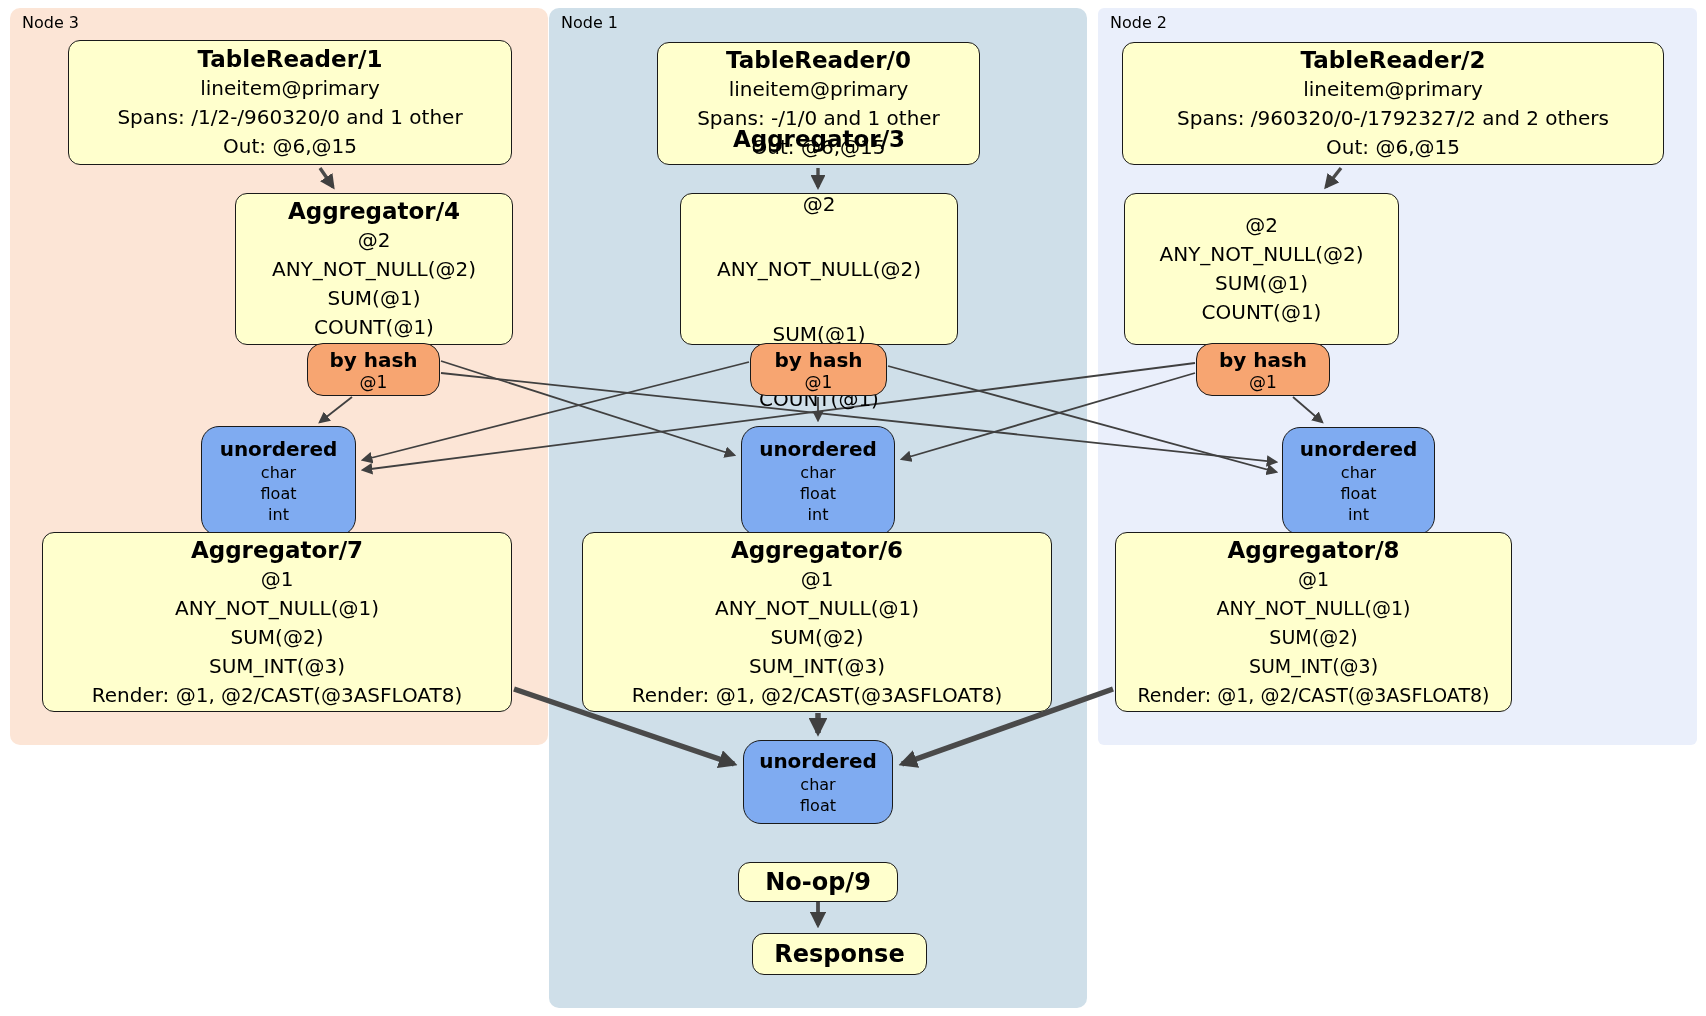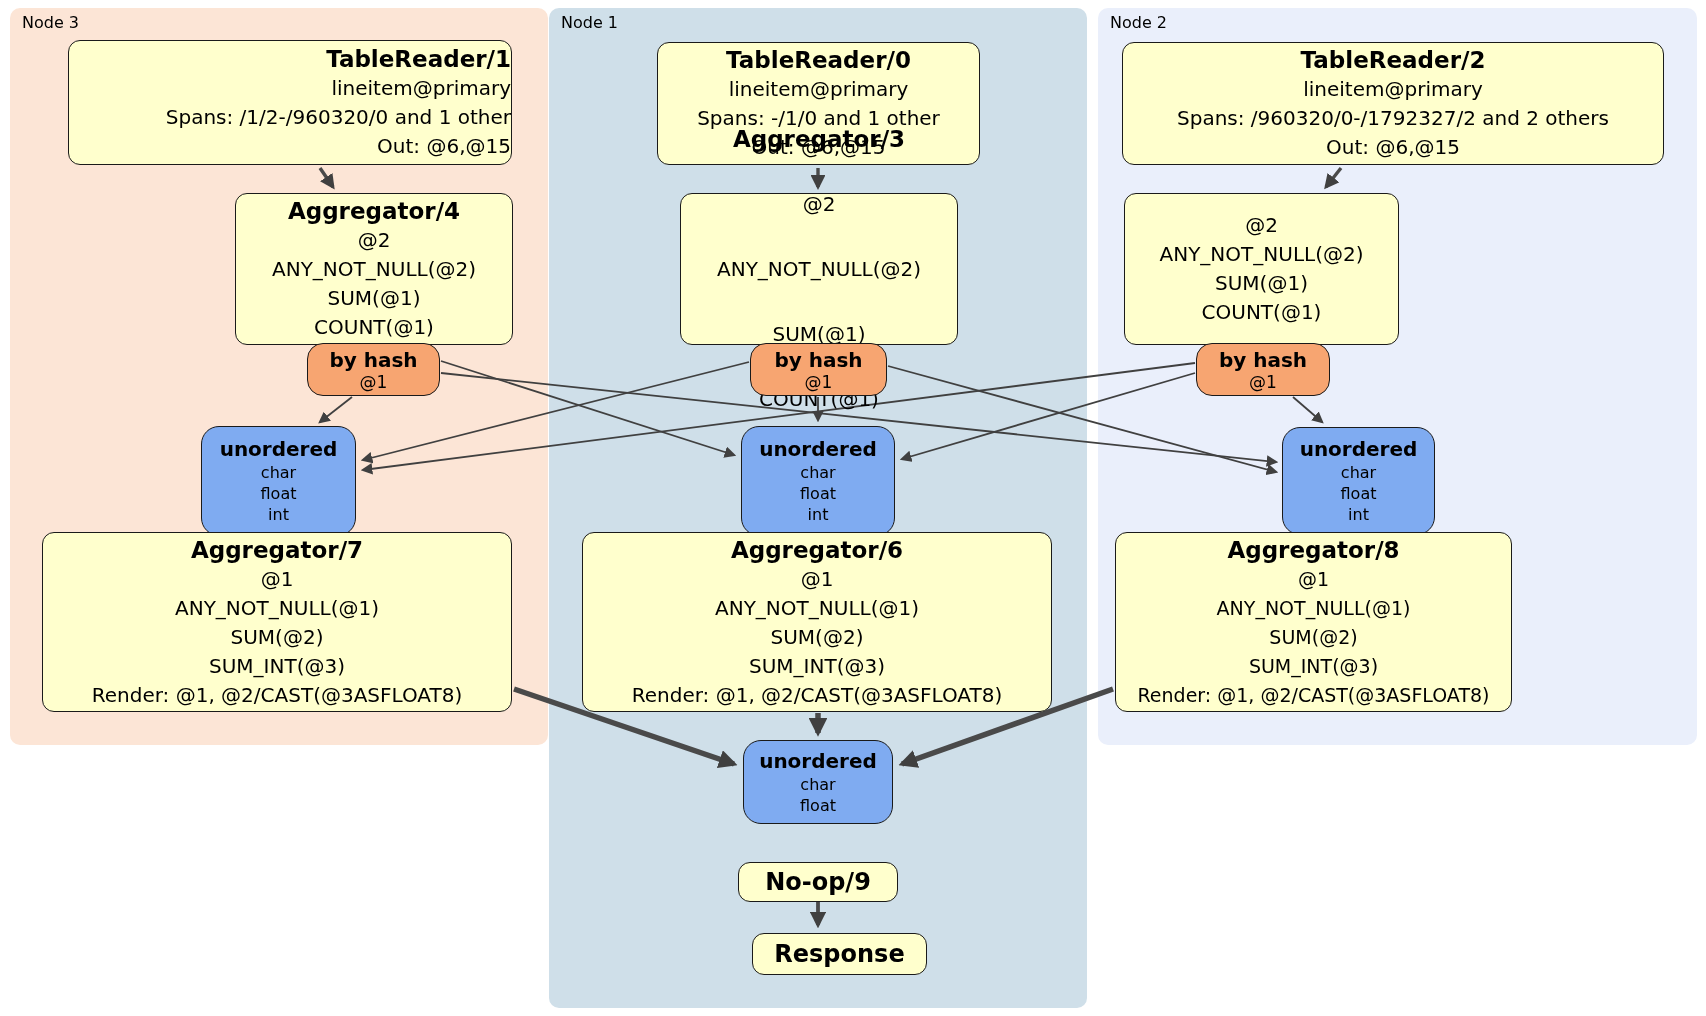--- a/index.html
+++ b/index.html
@@ -34,21 +34,21 @@
 <body>
 
 <div class="canvas">
 
   <div class="panel panel-node3" style="left:10px;top:8px;width:538px;height:737px;">
     <div class="panel-label">Node 3</div>
   </div>
   <div class="panel panel-node1" style="left:549px;top:8px;width:538px;height:1000px;">
     <div class="panel-label">Node 1</div>
   </div>
-  <div class="panel panel-node2" style="left:1098px;top:8px;width:599px;height:737px;">
+  <div class="panel panel-node2" style="left:1098px;top:8px;width:599px;height:737px;border-radius:6px;">
     <div class="panel-label">Node 2</div>
   </div>
 
   <svg class="edges" width="1706" height="1016">
     <defs>
       <marker id="mthin" viewBox="0 0 10 10" refX="8" refY="5" markerWidth="6.5" markerHeight="6.5" orient="auto">
         <path d="M0,0 L10,5 L0,10 z" fill="#404040"></path>
       </marker>
       <marker id="mmid" viewBox="0 0 10 10" refX="8" refY="5" markerWidth="4.4" markerHeight="4.4" orient="auto">
         <path d="M0,0 L10,5 L0,10 z" fill="#4a4a4a"></path>
@@ -96,21 +96,21 @@
     <div class="box-line">char</div>
     <div class="box-line">float</div>
     <div class="box-line">int</div>
   </div>
   <div class="box sync" style="left:743px;top:740px;width:150px;height:84px;">
     <div class="box-title">unordered</div>
     <div class="box-line">char</div>
     <div class="box-line">float</div>
   </div>
 
-  <div class="box processor" style="left:68px;top:40px;width:444px;height:125px;text-align:right;">
+  <div class="box processor" style="left:68px;top:40px;width:444px;height:125px;">
     <div class="box-title">TableReader/1</div>
     <div class="box-line">lineitem@primary</div>
     <div class="box-line">Spans: /1/2-/960320/0 and 1 other</div>
     <div class="box-line">Out: @6,@15</div>
   </div>
   <div class="box processor" style="left:657px;top:42px;width:323px;height:123px;">
     <div class="box-title">TableReader/0</div>
     <div class="box-line">lineitem@primary</div>
     <div class="box-line">Spans: -/1/0 and 1 other</div>
     <div class="box-line">Out: @6,@15</div>

